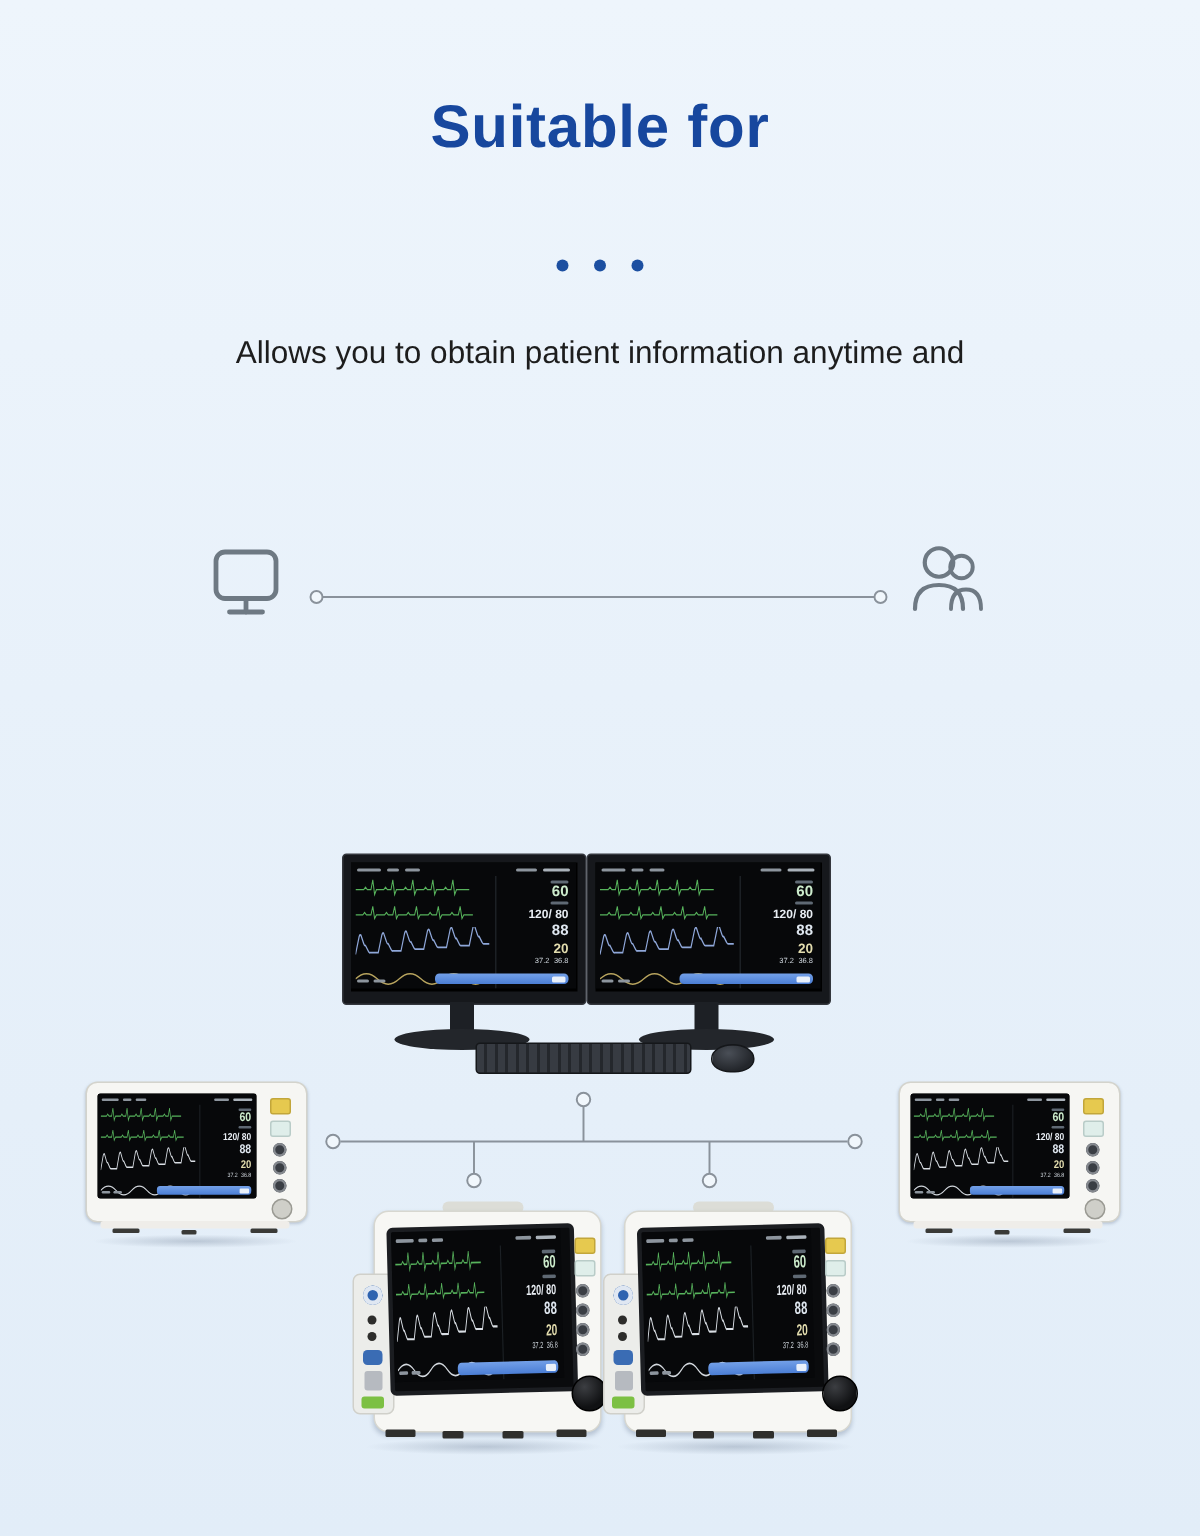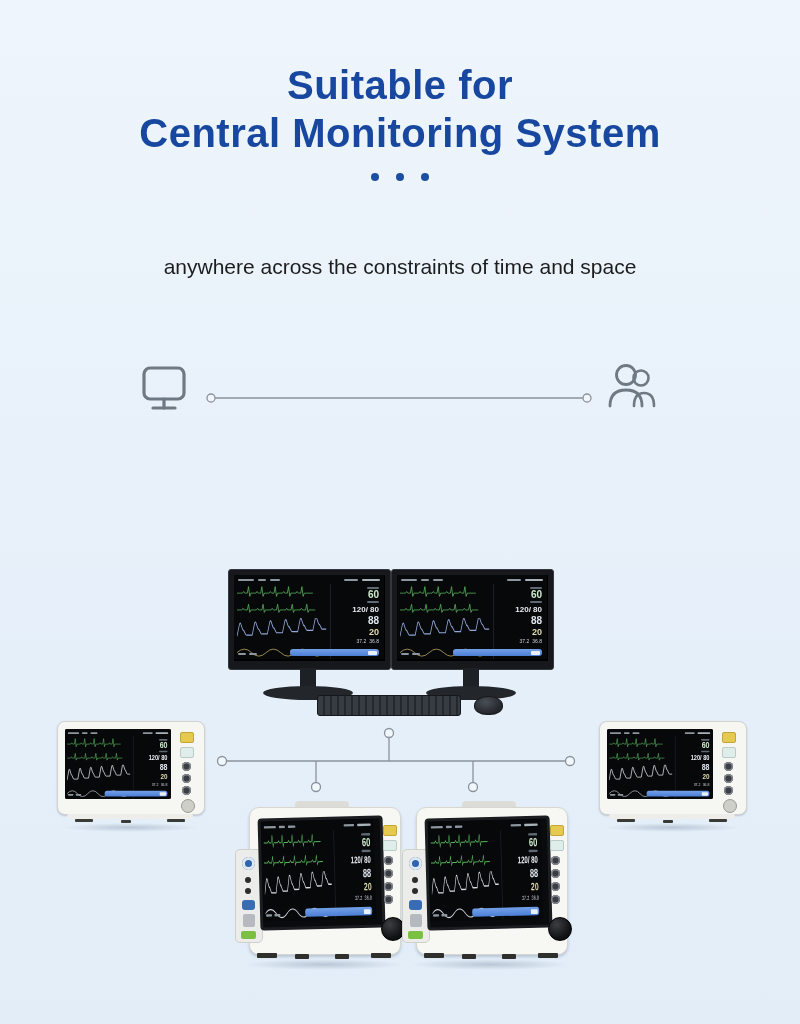--- a/index.html
+++ b/index.html
@@ -111,30 +111,28 @@
   .linework circle{fill:#f1f7fc;stroke:#8a929b;stroke-width:1.3;}
   .iconstroke{stroke:#6e7983;fill:none;stroke-linecap:round;stroke-linejoin:round;}
 </style>
 </head>
 <body>
 
 <div class="stage">
 
   <h1 class="abs title">
     <span>Suitable for</span><br>
-    <span>Central Monitoring System</span>
   </h1>
   <div class="abs dots">
     <span class="dot"></span>
     <span class="dot"></span>
     <span class="dot"></span>
   </div>
   <p class="abs desc">
-    <br>
-    <span>anywhere across the constraints of time and space</span>
+    <span>Allows you to obtain patient information anytime and</span><br>
   </p>
 
   <svg class="abs icon-svg" style="left:139px;top:362px" width="50" height="52" viewBox="0 0 50 52">
     <rect class="iconstroke" x="5" y="6" width="40" height="31" rx="6" stroke-width="3.2"></rect>
     <line class="iconstroke" x1="25" y1="37" x2="25" y2="46" stroke-width="3.2"></line>
     <line class="iconstroke" x1="14" y1="46" x2="36" y2="46" stroke-width="3.2"></line>
   </svg>
   <svg class="abs linework" style="left:203px;top:386px" width="392" height="24" viewBox="0 0 392 24">
     <line x1="12" y1="12" x2="380" y2="12"></line>
     <circle cx="8" cy="12" r="4"></circle>

